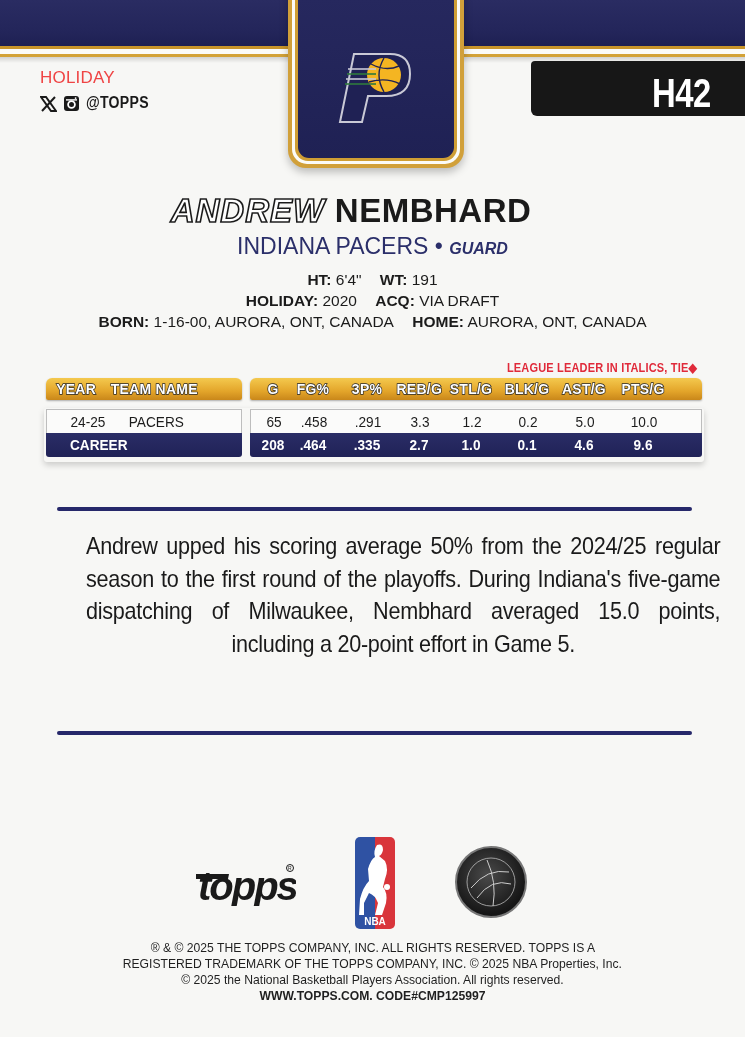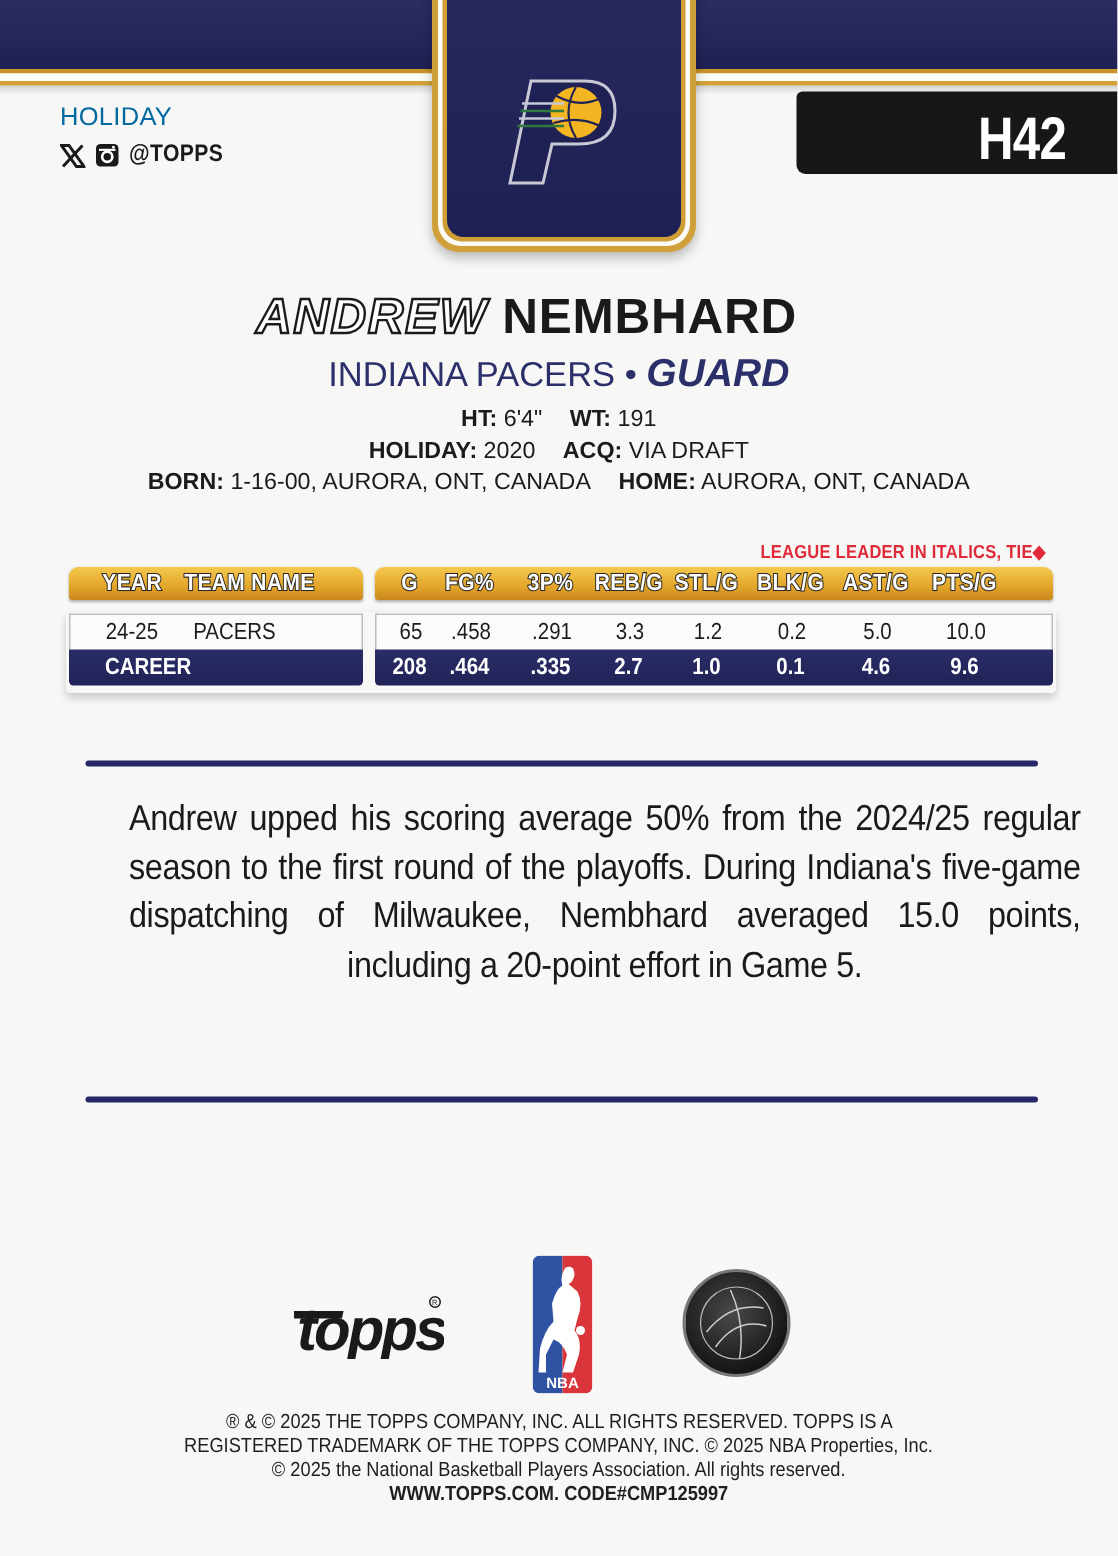--- a/index.html
+++ b/index.html
@@ -27,38 +27,38 @@
   .logo-tab-inner1 { width: 100%; height: 100%; border-radius: 0 0 15px 15px; background: #fbfbf8; padding: 3px; }
   .logo-tab-inner2 { width: 100%; height: 100%; border-radius: 0 0 13px 13px; background: #cf9e34; padding: 3px; }
   .logo-tab-inner3 {
     width: 100%; height: 100%; border-radius: 0 0 11px 11px;
     background: linear-gradient(180deg, #26285e 0%, #1f2154 100%);
     display: flex; align-items: center; justify-content: center;
   }
   .logo-tab-inner3 svg { margin-top: 20px; }
 
   
-  .holiday { position: absolute; left: 40px; top: 68px; font-size: 17px; color: #0369a1; letter-spacing: 0.2px; }
+  .holiday { position: absolute; left: 40px; top: 68px; font-size: 17px; color: #ef4444; letter-spacing: 0.2px; }
   .social-row { position: absolute; left: 40px; top: 94px; display: flex; align-items: flex-end; gap: 6px; }
   .social-row .handle { font-family: "Liberation Sans Narrow", "Liberation Sans", sans-serif; font-weight: bold; font-size: 16px; letter-spacing: 0.3px; transform: scaleX(0.88); transform-origin: left; }
 
   
   .card-num {
     position: absolute; left: 531px; top: 61px; width: 214px; height: 55px;
     background: #171717; border-radius: 4px 0 0 6px;
     display: flex; align-items: flex-end; justify-content: flex-end; padding-right: 34px;
   }
   .card-num span { color: #fff; font-weight: bold; font-size: 40px; transform: scaleX(0.82); transform-origin: right; letter-spacing: -0.5px; }
 
   
   .name-line { position: absolute; left: 0; width: 702px; top: 192px; text-align: center; font-size: 33px; font-weight: bold; letter-spacing: 0.5px; }
   .first-name { font-style: italic; color: #fff; -webkit-text-stroke: 1.6px #1a1a1a; letter-spacing: 1px; }
   .last-name { color: #1a1a1a; }
   .team-line { position: absolute; left: 0; width: 745px; top: 233px; text-align: center; font-size: 23px; color: #2b2f6a; }
-  .team-line .pos { font-style: italic; font-weight: bold; font-size: 26px; }
+  .team-line .pos { font-style: italic; font-weight: bold; font-size: 16px; }
   .bio { position: absolute; left: 0; width: 745px; text-align: center; font-size: 15.5px; color: #1b1b1b; }
   .bio b { font-weight: bold; }
   .bio .gap { display: inline-block; width: 14px; }
   .bio1 { top: 271px; } .bio2 { top: 292px; } .bio3 { top: 313px; }
 
   .league-note { position: absolute; right: 48px; top: 360px; font-size: 12.5px; font-weight: bold; color: #e02a3a; transform: scaleX(0.88); transform-origin: right; letter-spacing: 0.2px; }
 
   
   .tbl-left, .tbl-right { position: absolute; top: 378px; }
   .tbl-left { left: 46px; width: 196px; }
@@ -76,21 +76,21 @@
     transform: scaleX(0.9);
     letter-spacing: 0.3px;
   }
   .tbl-row { height: 24px; display: flex; align-items: center; }
   .row-season { margin-top: 9px; background: #fbfbfa; border: 1px solid #bdbdbd; border-bottom: none; }
   .row-career { background: linear-gradient(180deg, #2a2d66, #202257); border-radius: 0 0 3px 3px; }
   .row-career span { color: #fff; font-weight: bold; }
   .row-season span { color: #1c1c1c; }
   .tbl-row span, .tbl-head span { font-size: 15.5px; }
   .tbl-row span { transform: scaleX(0.88); }
-  .tbl-left .tbl-head { padding-left: 20px; gap: 8px; }
+  .tbl-left .tbl-head { padding-left: 8px; gap: 8px; }
   .tbl-left .tbl-row { padding-left: 20px; }
   .tbl-left .row-season span:first-child { width: 58px; }
   .cols { display: grid; grid-template-columns: 26px 54px 54px 50px 54px 58px 56px 62px; padding-left: 10px; width: 100%; }
   .cols span { text-align: center; }
   .table-shadow { position: absolute; left: 44px; top: 408px; width: 660px; height: 54px; box-shadow: 0 3px 6px rgba(0,0,0,0.18); border-radius: 3px; pointer-events: none; }
 
   
   .rule { position: absolute; left: 57px; width: 635px; height: 4px; background: #26286a; border-radius: 2px; }
   .rule1 { top: 507px; } .rule2 { top: 731px; }
   .blurb {

